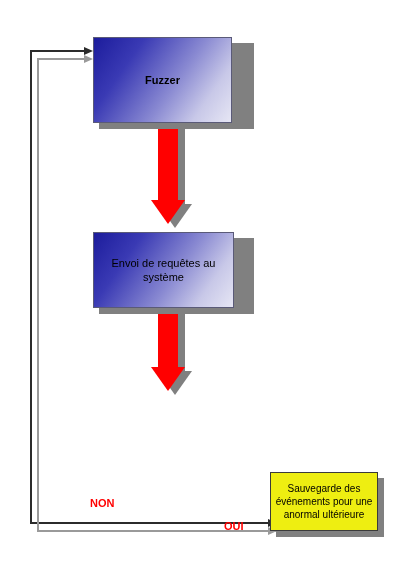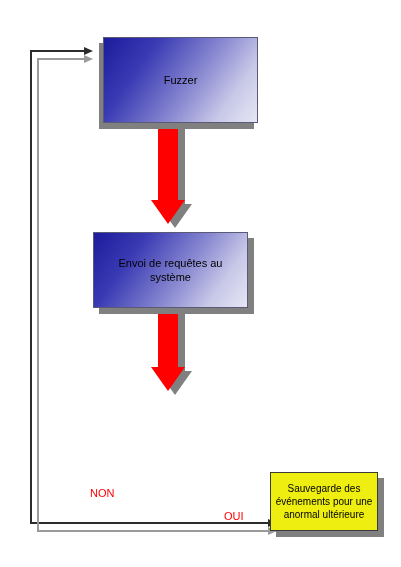--- a/index.html
+++ b/index.html
@@ -116,23 +116,24 @@
     position: absolute;
     width: 0;
     height: 0;
     border-top: 4px solid transparent;
     border-bottom: 4px solid transparent;
   }
   
   .branch-label {
     position: absolute;
     font-size: 11px;
-    font-weight: normal;
+    font-weight: bold;
     color: #ff0000;
     white-space: nowrap;
+    margin-top: 10px;
   }
 </style>
 </head>
 <body>
 
 <div id="canvas">
 
   <div class="line-h" style="left:30px; top:522px; width:246px; height:1.5px; background:#2b2b2b;"></div>
   <div class="line-v" style="left:30px; top:50px; width:1.5px; height:473px; background:#2b2b2b;"></div>
   <div class="line-h" style="left:30px; top:50px; width:56px; height:1.5px; background:#2b2b2b;"></div>
@@ -157,26 +158,26 @@
   <div class="red-arrow-shadow" style="left:0; top:0; width:100%; height:100%; pointer-events:none;">
     <div class="ra-shaft" style="left:165px; top:308px; width:20px; height:64px; background:#808080;"></div>
     <div class="ra-head" style="left:158px; top:371px; border-top:24px solid #808080;"></div>
   </div>
   <div class="red-arrow" style="left:0; top:0; width:100%; height:100%; pointer-events:none;">
     <div class="ra-shaft" style="left:158px; top:304px; width:20px; height:64px; background:#ff0000;"></div>
     <div class="ra-head" style="left:151px; top:367px; border-top:24px solid #ff0000;"></div>
   </div>
 
   <div class="proc-shadow" style="left:99px; top:43px; width:155px; height:86px;"></div>
-  <div class="proc-box" style="left:103px; top:37px; width:155px; height:86px;">
+  <div class="proc-box" style="left:93px; top:37px; width:139px; height:86px;font-weight:bold;">
     <div class="proc-label">Fuzzer</div>
   </div>
 
   <div class="proc-shadow" style="left:99px; top:238px; width:155px; height:76px;"></div>
-  <div class="proc-box" style="left:93px; top:232px; width:155px; height:76px;">
+  <div class="proc-box" style="left:93px; top:232px; width:141px; height:76px;">
     <div class="proc-label">Envoi de requêtes au système</div>
   </div>
 
 
   <div class="branch-label" style="left:90px; top:487px;">NON</div>
   <div class="branch-label" style="left:224px; top:510px;">OUI</div>
 
   <div class="term-shadow" style="left:276px; top:478px; width:108px; height:59px;"></div>
   <div class="term-box" style="left:270px; top:472px; width:108px; height:59px;">
     <div class="term-label">Sauvegarde des événements pour une anormal ultérieure</div>

